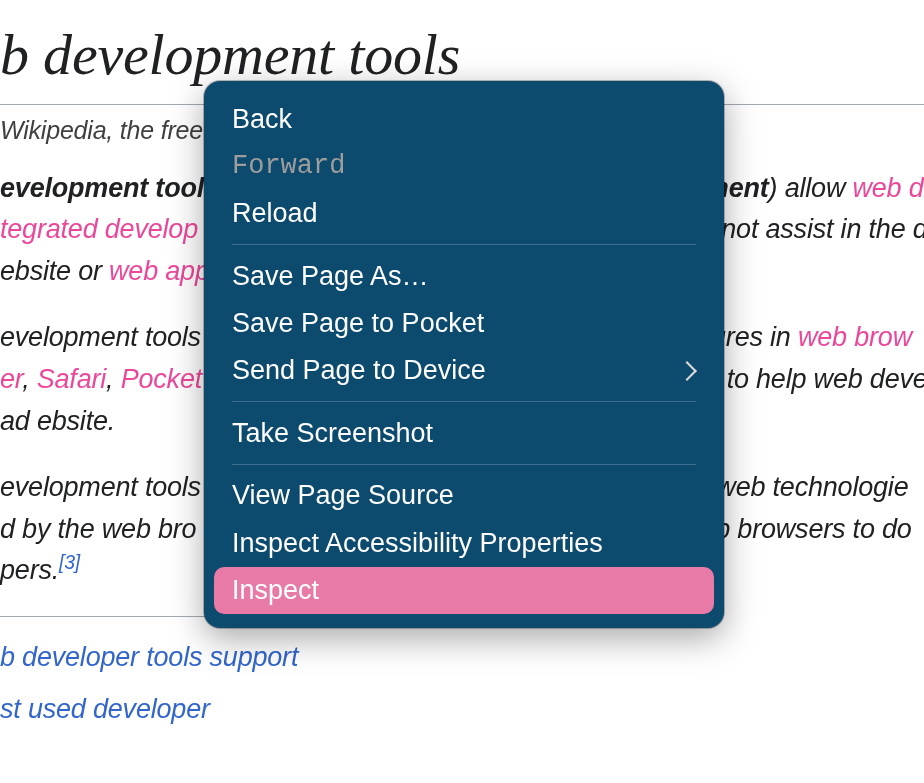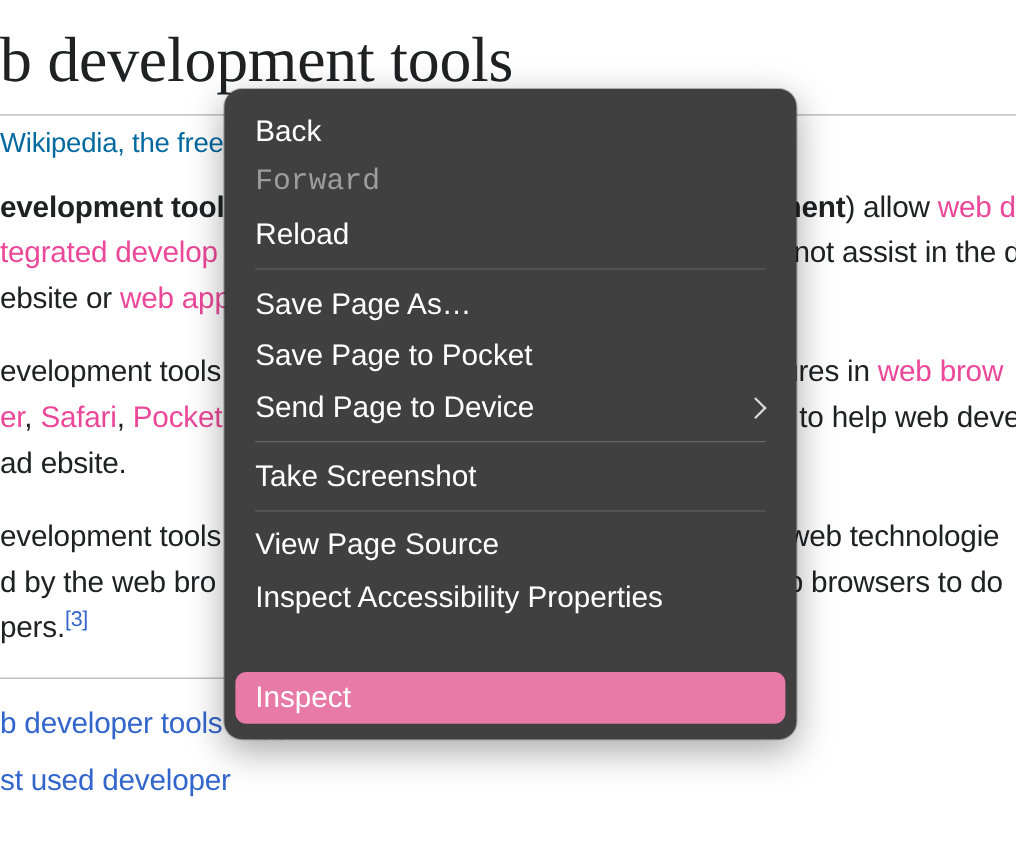--- a/index.html
+++ b/index.html
@@ -12,33 +12,34 @@
     background: #ffffff;
     color: #202122;
     -webkit-font-smoothing: antialiased;
   }
   .page {
     position: relative;
     padding: 10px 0 0 0;
     font-size: 27px;
     line-height: 1.55;
     letter-spacing: -0.2px;
+    font-style: italic;
   }
   h1.title {
     font-family: Georgia, "Times New Roman", serif;
     font-weight: 400;
     font-size: 58px;
     margin: 0 0 2px 0;
     padding-bottom: 4px;
     border-bottom: 1px solid #a2a9b1;
     white-space: nowrap;
   }
   .subtitle {
     font-size: 25px;
-    color: #0369a1;
+    color: #404040;
     margin: 6px 0 18px 0;
     white-space: nowrap;
   }
   p {
     margin: 0 0 24px 0;
     white-space: nowrap;
   }
   a.wikilink {
     color: #ec4899;
     text-decoration: none;
@@ -61,21 +62,21 @@
     margin: 10px 0;
     white-space: nowrap;
   }
 
   
   .context-menu {
     position: absolute;
     left: 204px;
     top: 81px;
     width: 500px;
-    background: #404040;
+    background: #0c4a6e;
     border-radius: 16px;
     box-shadow: 0 10px 34px rgba(0,0,0,0.35), 0 0 0 1px rgba(0,0,0,0.25);
     padding: 14px 10px;
     color: #ffffff;
     font-size: 27px;
     font-weight: 400;
   }
   .menu-item {
     display: flex;
     align-items: center;
@@ -88,21 +89,20 @@
   }
   .menu-item.disabled { color: #9d9d9d; font-family: Liberation Mono, monospace; }
   .menu-sep {
     border: none;
     border-top: 1px solid rgba(255,255,255,0.20);
     margin: 7px 18px;
   }
   .menu-item.highlight {
     background: #e77aa7;
     color: #ffffff;
-    margin-top: 44px;
   }
   .chevron {
     display: inline-block;
     width: 12px;
     height: 12px;
     border-top: 2.5px solid #dcdcdc;
     border-right: 2.5px solid #dcdcdc;
     transform: rotate(45deg);
     margin-right: 2px;
   }

